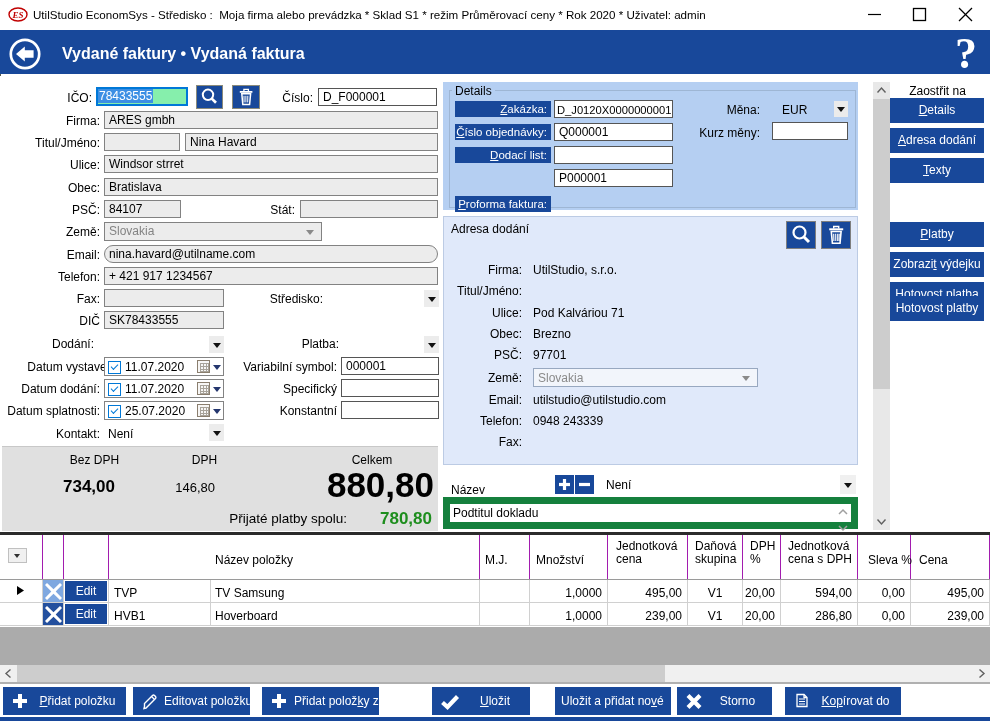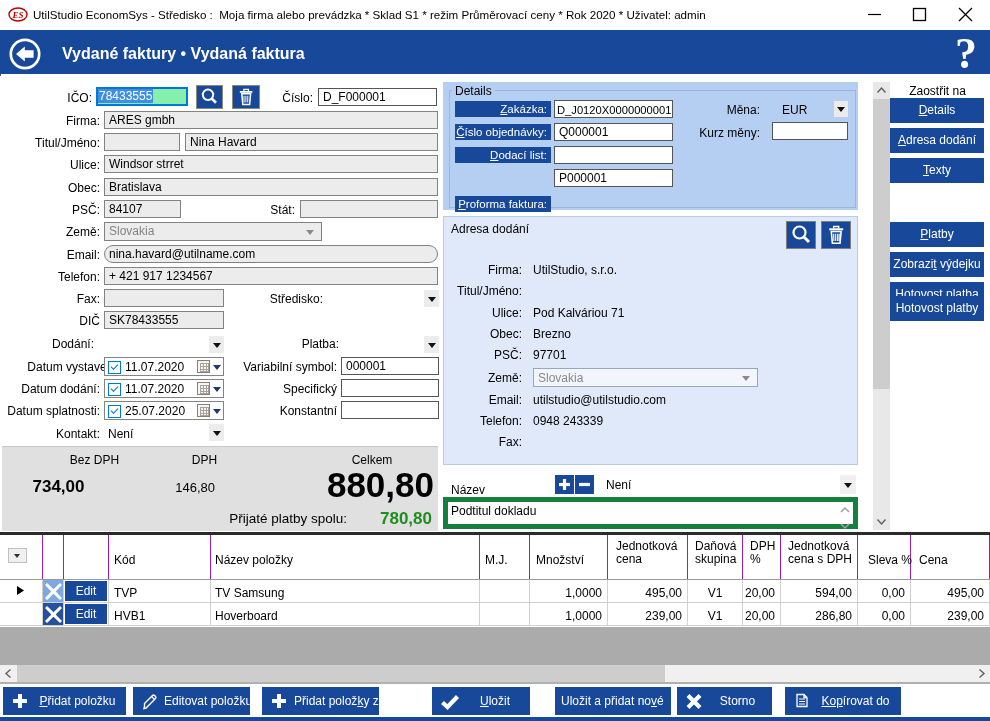--- a/index.html
+++ b/index.html
@@ -166,21 +166,21 @@
       <span class="cal"></span>
       <span class="dar"></span>
     </div>
 </div>
 
 <div id="summary">
   <div class="abs" style="left:2px;top:446px;width:436px;height:85px;background:#e0e0e0;border-top:1px solid #c8c8c8;">
     <div class="abs" style="left:0;top:6px;width:185px;text-align:center;font-size:12px;">Bez DPH</div>
     <div class="abs" style="left:155px;top:6px;width:95px;text-align:center;font-size:12px;">DPH</div>
     <div class="abs" style="left:320px;top:6px;width:100px;text-align:center;font-size:12px;">Celkem</div>
-    <div class="abs" style="left:0;top:30px;width:113px;text-align:center;font-size:17px;font-weight:bold;">734,00</div>
+    <div class="abs" style="left:0;top:30px;width:113px;text-align:right;font-size:17px;font-weight:bold;">734,00</div>
     <div class="abs" style="left:120px;top:33px;width:93px;text-align:right;font-size:13px;">146,80</div>
     <div class="abs" style="left:220px;top:18px;width:212px;text-align:right;font-size:35px;font-weight:bold;">880,80</div>
     <div class="abs" style="left:100px;top:64px;width:245px;text-align:right;font-size:13.5px;">Přijaté platby spolu:</div>
     <div class="abs" style="left:300px;top:62px;width:130px;text-align:right;font-size:17px;font-weight:bold;color:#1e8e1e;">780,80</div>
   </div>
 </div>
 
 <div id="details">
   <div class="abs" style="left:443px;top:82px;width:415px;height:128px;background:#b5cff2;"></div>
   <div class="abs" style="left:449px;top:90px;width:407px;height:118px;border:1px solid #9eb6d4;border-bottom-color:#9eb6d4;"></div>
@@ -247,21 +247,21 @@
         <line x1="9.5" y1="4" x2="9.5" y2="15" stroke="#fff" stroke-width="3.2"></line>
       </svg>
   </div>
   <div class="abs blu" style="left:575px;top:475px;width:19px;height:19px;">
     <svg width="19" height="19" viewBox="0 0 19 19">
         <line x1="4" y1="9.5" x2="15" y2="9.5" stroke="#fff" stroke-width="3.2"></line>
       </svg>
   </div>
   <div class="abs" style="left:606px;top:478px;font-size:12px;">Není</div>
   <div class="cmb" style="left:840px;top:475px;width:16px;height:19px;background:#f0f0f0;"></div>
-  <div class="abs" style="left:443px;top:497px;width:415px;height:32px;background:#fff;border:5px solid #15803d;">
+  <div class="abs" style="left:443px;top:497px;width:415px;height:32px;background:#fff;border:7px solid #15803d;">
     <div class="abs" style="left:3px;top:2px;font-size:12px;">Podtitul dokladu</div>
     <svg class="abs" style="right:2px;top:2px;" width="12" height="28" viewBox="0 0 12 28">
       <path d="M2 8 L6 4 L10 8" fill="none" stroke="#a0a0a0" stroke-width="1.5"></path>
       <path d="M2 20 L6 24 L10 20" fill="none" stroke="#a0a0a0" stroke-width="1.5"></path>
     </svg>
   </div>
 </div>
 
 <div id="sidebar">
   <div class="abs" style="left:873px;top:82px;width:17px;height:448px;background:#e8e8e8;">
@@ -286,23 +286,20 @@
 <div id="table">
   <div class="abs" style="left:0;top:532px;width:990px;height:3px;background:#2b2b2b;"></div>
 
   <div class="abs" style="left:0;top:535px;width:990px;height:45px;background:#fff;border-bottom:1px solid #9a9a9a;">
     <div class="hc" style="left:0;width:43px;"></div>
     <div class="abs" style="left:8px;top:13px;width:19px;height:15px;background:#f0f0f0;border:1px solid #c0c0c0;">
       <span class="combo-arrow" style="left:5px;top:5px;border-left-width:3.5px;border-right-width:3.5px;border-top-width:4.5px;border-top-color:#303030;"></span>
     </div>
     <div class="hc" style="left:43px;width:21px;"></div>
     <div class="hc" style="left:64px;width:45px;"></div>
-    <div class="hc" style="left:109px;width:102px;">
-        <span class="ht" style="left:5px;">Kód</span>
-      </div>
     <div class="hc" style="left:211px;width:269px;">
         <span class="ht" style="left:4px;">Název položky</span>
       </div>
     <div class="hc" style="left:480px;width:50px;">
         <span class="ht" style="left:5px;">M.J.</span>
       </div>
     <div class="hc" style="left:530px;width:78px;">
         <span class="ht" style="left:6px;">Množství</span>
       </div>
     <div class="hc" style="left:608px;width:80px;">

